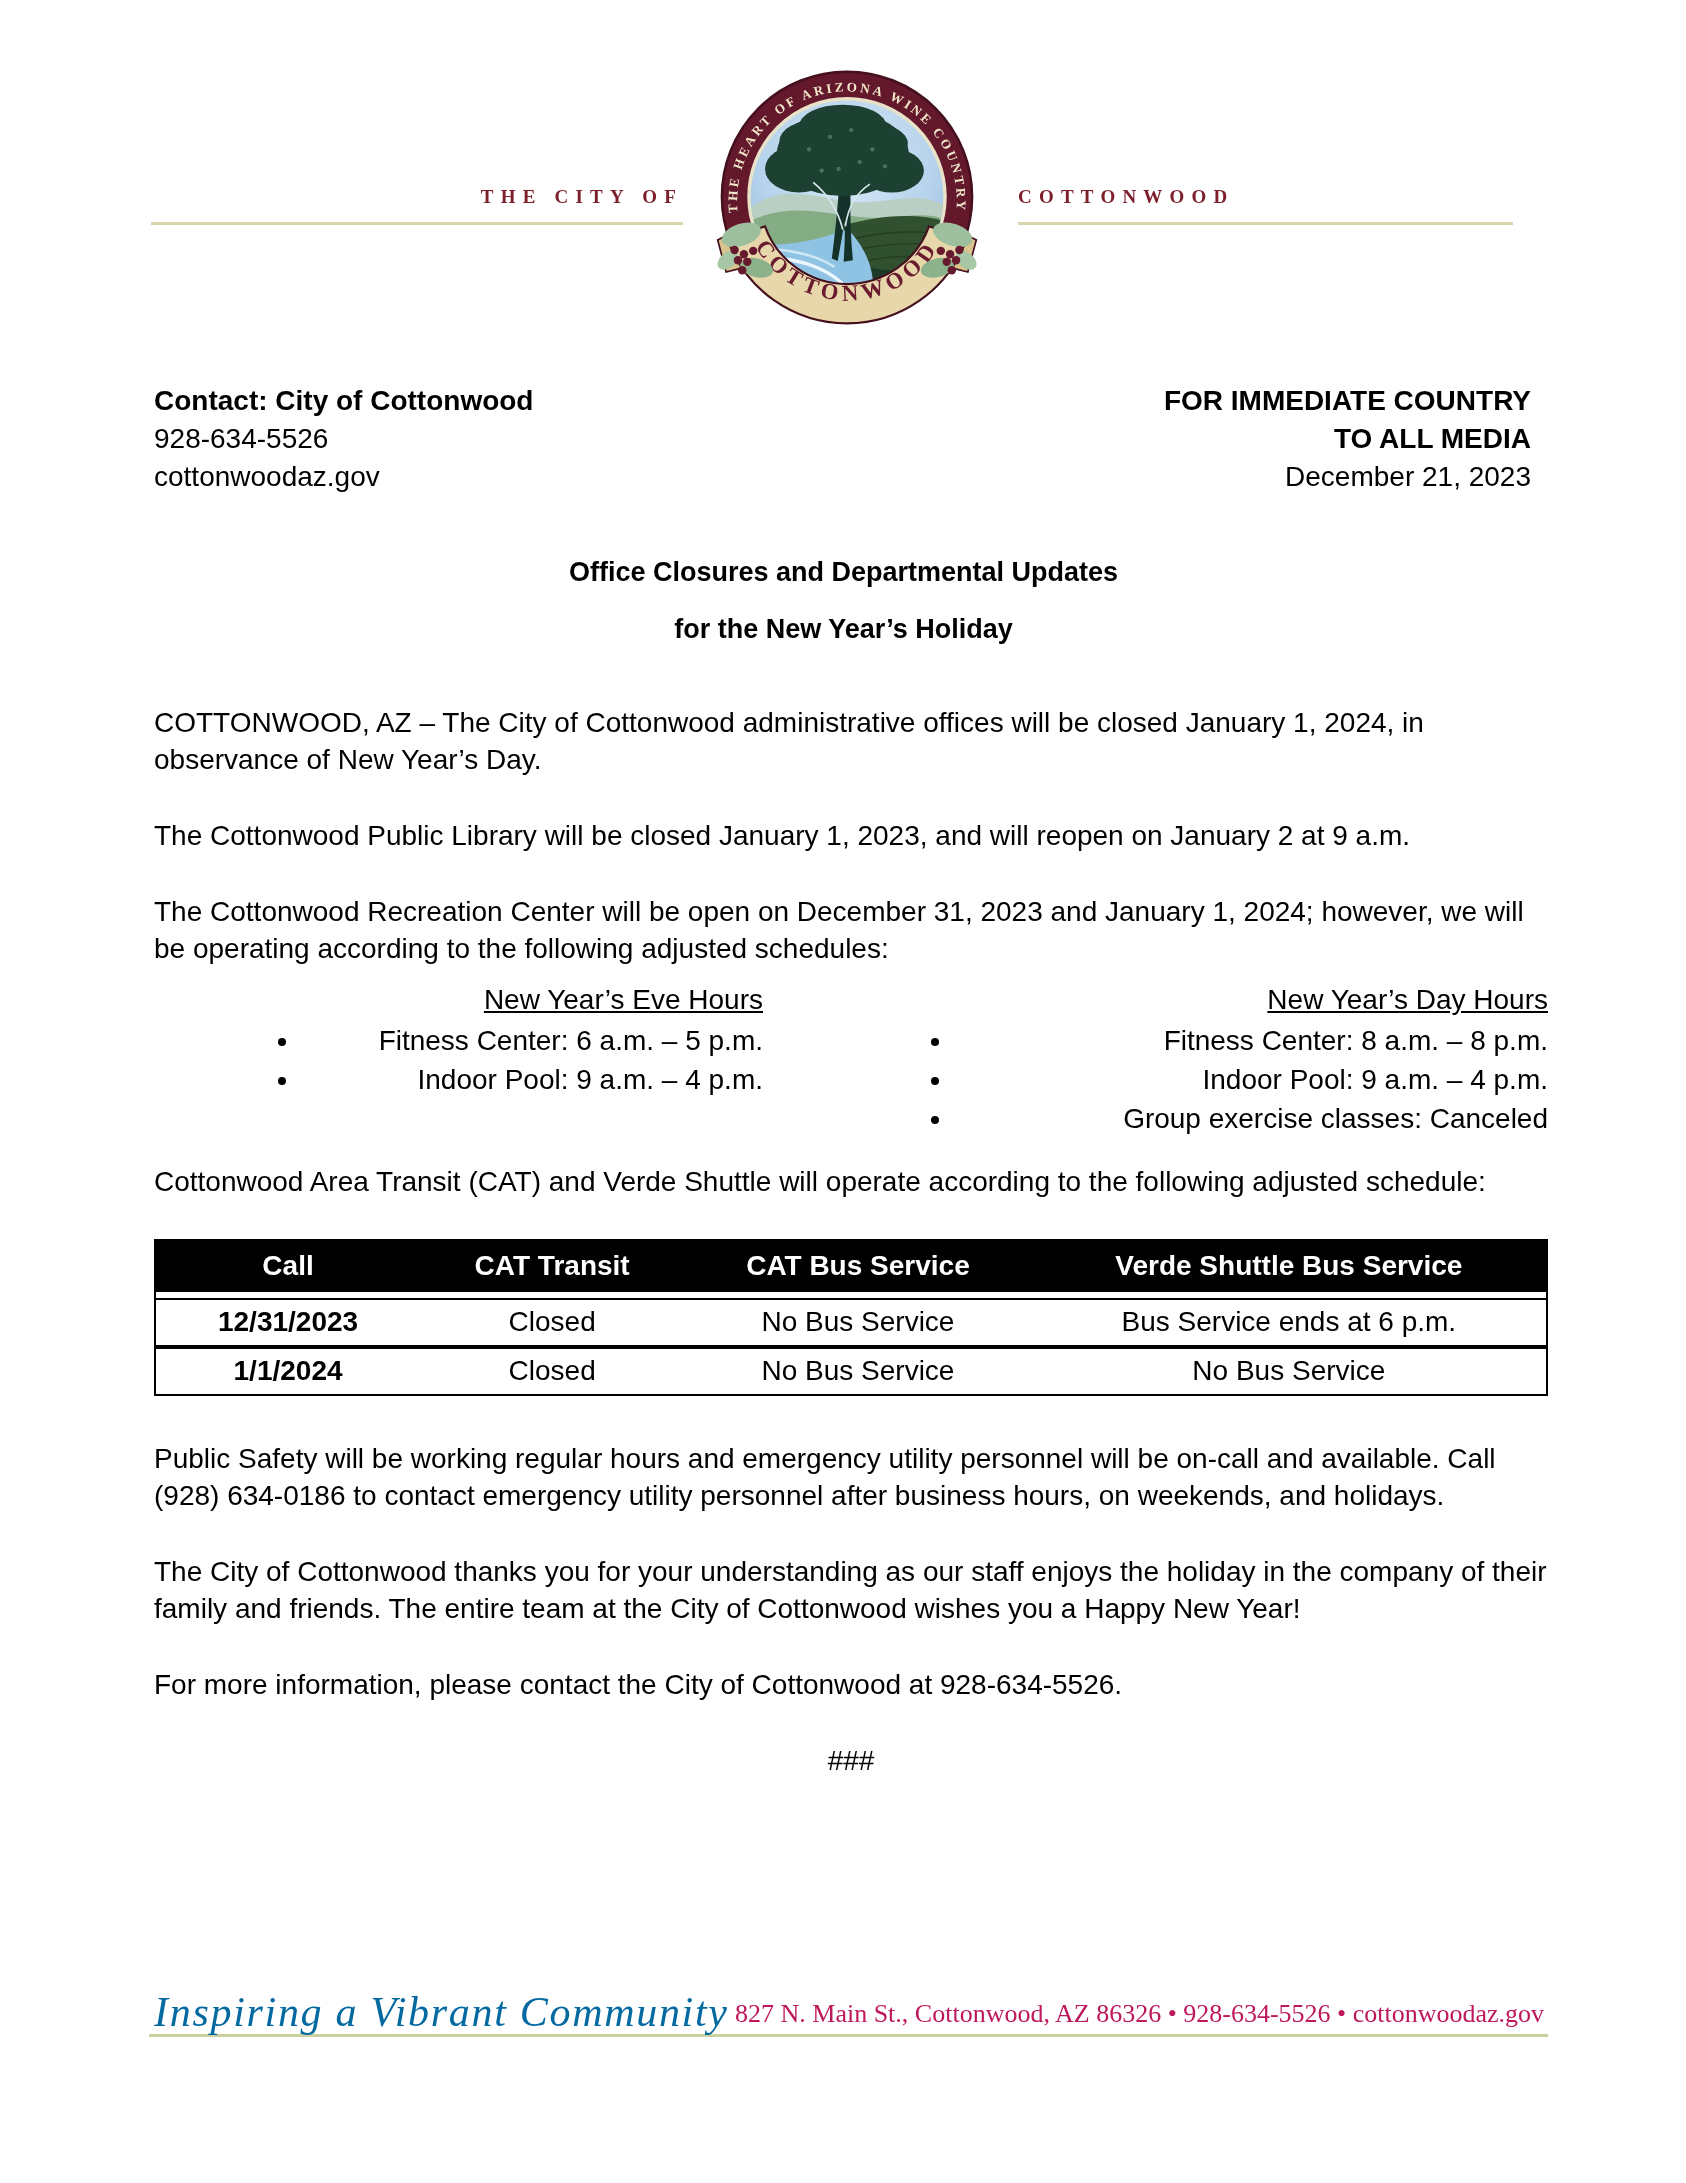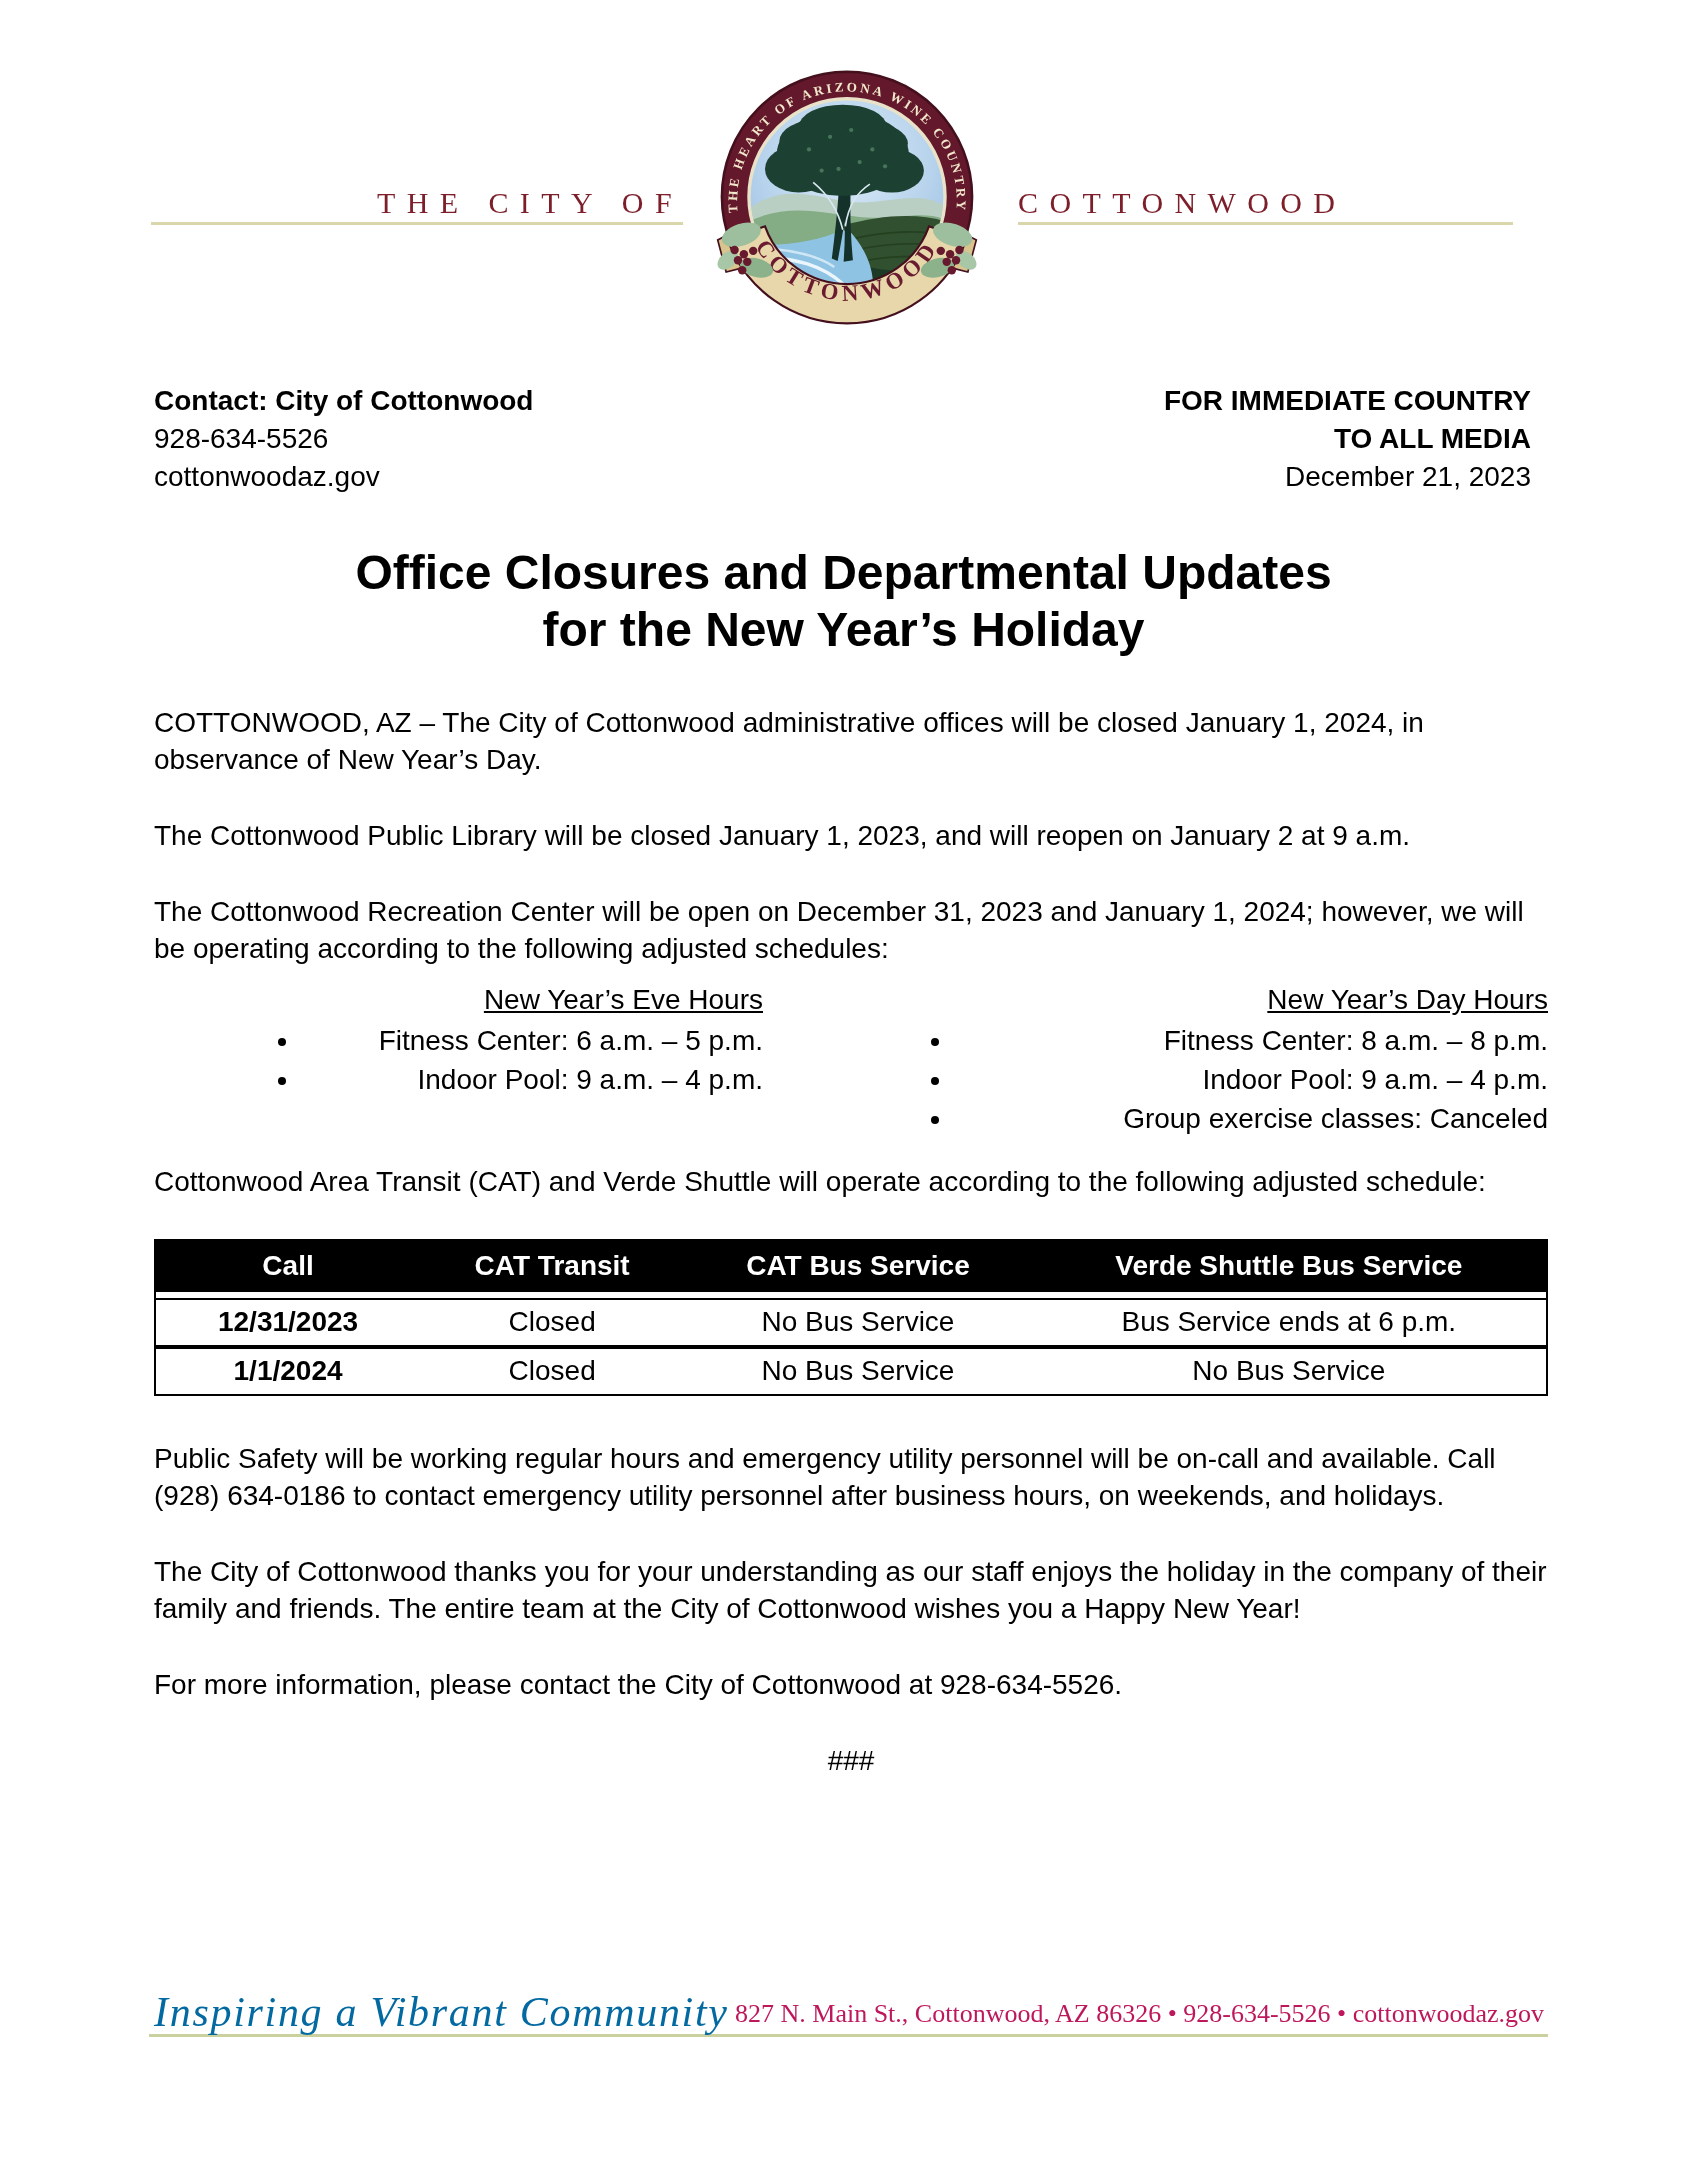--- a/index.html
+++ b/index.html
@@ -7,34 +7,34 @@
     position:relative; width:1687px; height:2183px; background:#ffffff;
     font-family:"Liberation Sans", sans-serif; color:#000;
     margin:0 auto; overflow:hidden;
   }
   
   .hdr-rule{position:absolute; height:2.5px; background:#d9d6ab;}
   .hdr-rule-left{left:151px; top:222px; width:532px;}
   .hdr-rule-right{left:1018px; top:222px; width:495px;}
   .hdr-text{
     position:absolute; top:186px; font-family:"Liberation Serif", serif;
-    font-size:30px; font-weight:400; letter-spacing:.38em; color:#7d1f2b;
+    font-size:19px; font-weight:700; letter-spacing:.38em; color:#7d1f2b;
     white-space:nowrap;
   }
   .hdr-left{left:151px; width:532px; text-align:right;}
   .hdr-right{left:1018px; text-align:left;}
   .seal{position:absolute; left:716px; top:69px; width:262px; height:264px;}
   
   .contact{position:absolute; left:154px; top:382px; font-size:28px; line-height:38px;}
   .release{position:absolute; right:156px; top:382px; font-size:28px; line-height:38px; text-align:right;}
   .b{font-weight:700;}
   
   .doc-title{
     position:absolute; left:0; top:544px; width:100%; text-align:center;
-    font-size:48px; font-weight:700; line-height:57px;
+    font-size:27px; font-weight:700; line-height:57px;
   }
   
   .content{position:absolute; left:154px; top:704px; width:1394px; font-size:28px; line-height:37px;}
   .content p{margin:0 0 39px 0;}
   .content p.tight{margin-bottom:13.4px;}
   .sched{display:flex; margin:0 0 25px 0;}
   .sched-col{line-height:39px;text-align:right;}
   .sched-col1{margin-left:105px; width:504px;}
   .sched-col2{margin-left:149px; flex:1;}
   .sched-head{text-decoration:underline; margin-bottom:1.7px;}

